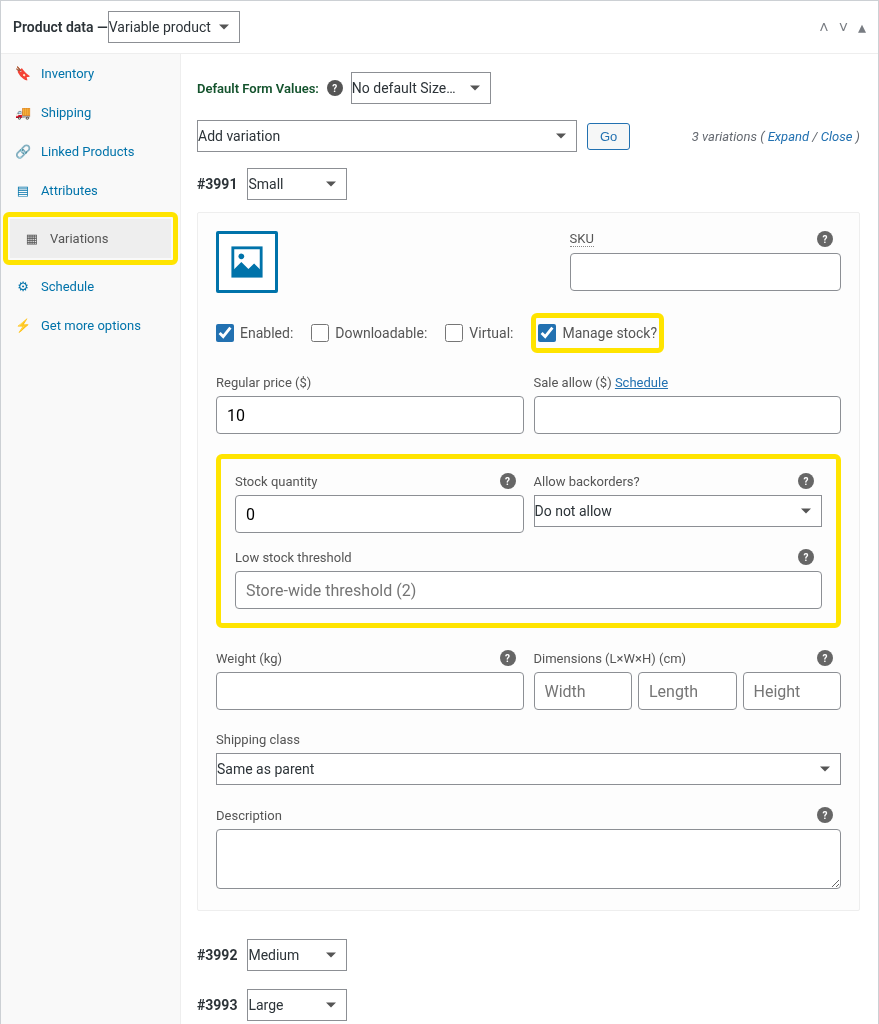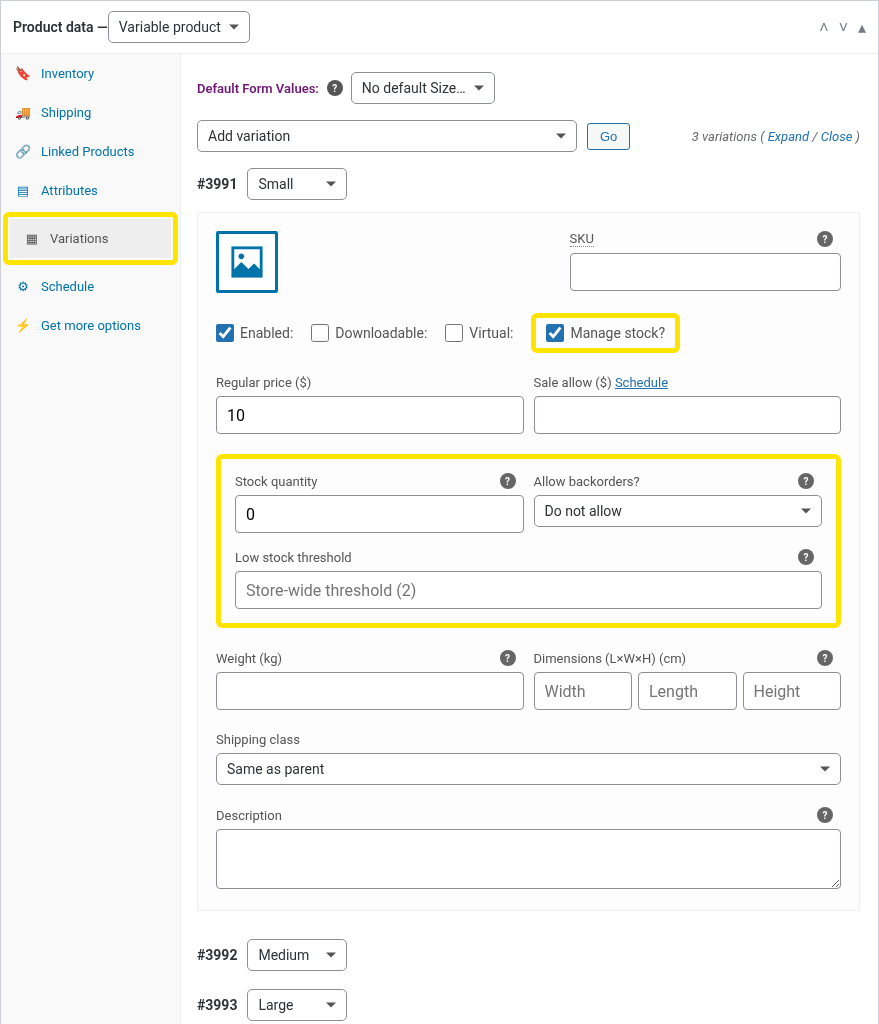--- a/index.html
+++ b/index.html
@@ -1,33 +1,33 @@
 <!DOCTYPE html>
 <html><head>
 <meta charset="utf-8">
 <style>
 * { box-sizing: border-box; margin: 0; padding: 0; }
 body { font-family: -apple-system, BlinkMacSystemFont, "Segoe UI", Roboto, Arial, sans-serif; font-size: 13px; color: #2c3338; background: #f0f0f1; }
 .panel { width: 879px; background: #fff; border: 1px solid #ccd0d4; margin: 0 auto; }
 .panel-header { display: flex; align-items: center; padding: 10px 12px; border-bottom: 1px solid #eee; }
 .panel-title { font-size: 14px; font-weight: 600; }
-.dropdown { background: #fff; border: 1px solid #8c8f94; border-radius: 5px; padding: 6px 28px 6px 10px; position: relative; font-size: 14px; cursor: pointer; min-height: 32px; display: flex; align-items: center; }
+.dropdown { background: #fff; border: 1px solid #8c8f94; border-radius: 0; padding: 6px 28px 6px 0; position: relative; font-size: 14px; cursor: pointer; min-height: 32px; display: flex; align-items: center; }
 .dropdown::after { content: ""; position: absolute; right: 10px; top: 50%; transform: translateY(-50%); width: 0; height: 0; border-left: 5px solid transparent; border-right: 5px solid transparent; border-top: 5px solid #555; }
 .header-controls { margin-left: auto; display: flex; gap: 10px; color: #787c82; }
 .chev { cursor: pointer; font-size: 16px; }
 .body { display: flex; }
 .sidebar { width: 180px; background: #f9f9f9; border-right: 1px solid #eee; }
 .sidebar-item { padding: 12px 14px; display: flex; align-items: center; gap: 10px; color: #0073aa; cursor: pointer; font-size: 13px; }
 .sidebar-item.active { background: #eee; color: #555; }
 .sidebar-item .icon { width: 16px; text-align: center; }
 .hl-box { border: 5px solid #ffe400; border-radius: 6px; }
 .hl-box-pad { padding: 2px; }
 .main { flex: 1; padding: 18px 18px 18px 16px; background: #fff; }
 .row { display: flex; align-items: center; margin-bottom: 16px; }
-.label-strong { font-weight: 600; color: #701a75; font-size: 13px; }
+.label-strong { font-weight: 600; color: #14532d; font-size: 13px; }
 .help { display: inline-flex; align-items: center; justify-content: center; width: 16px; height: 16px; border-radius: 50%; background: #555; color: #fff; font-size: 10px; font-weight: bold; margin: 0 8px; cursor: help; }
 .help.light { background: #666; }
 select, .dropdown, input[type="text"], textarea { font-family: inherit; }
 .btn { background: #f6f7f7; border: 1px solid #2271b1; color: #2271b1; border-radius: 3px; padding: 5px 12px; cursor: pointer; font-size: 13px; }
 .meta-right { margin-left: auto; font-style: italic; color: #646970; font-size: 13px; }
 .meta-right a { color: #2271b1; text-decoration: none; }
 .var-header { display: flex; align-items: center; gap: 10px; margin: 12px 0; }
 .var-id { font-weight: 700; font-size: 14px; }
 .var-body { background: #fdfdfd; border: 1px solid #eee; padding: 18px; margin-top: 6px; border-radius: 2px; }
 .two-col { display: flex; gap: 10px; }
@@ -160,21 +160,21 @@
             <span>Enabled:</span>
           </label>
           <label class="chk">
             <input type="checkbox" style="">
             <span>Downloadable:</span>
           </label>
           <label class="chk">
             <input type="checkbox" style="">
             <span>Virtual:</span>
           </label>
-          <div class="hl-box" style="padding:6px 10px;">
+          <div class="hl-box" style="padding:6px 2px;">
             <label class="chk">
               <input type="checkbox" checked="" style="">
               <span>Manage stock?</span>
             </label>
           </div>
         </div>
 
         <div class="section two-col">
           <div class="col">
             <div class="field-label">Regular price ($)</div>

